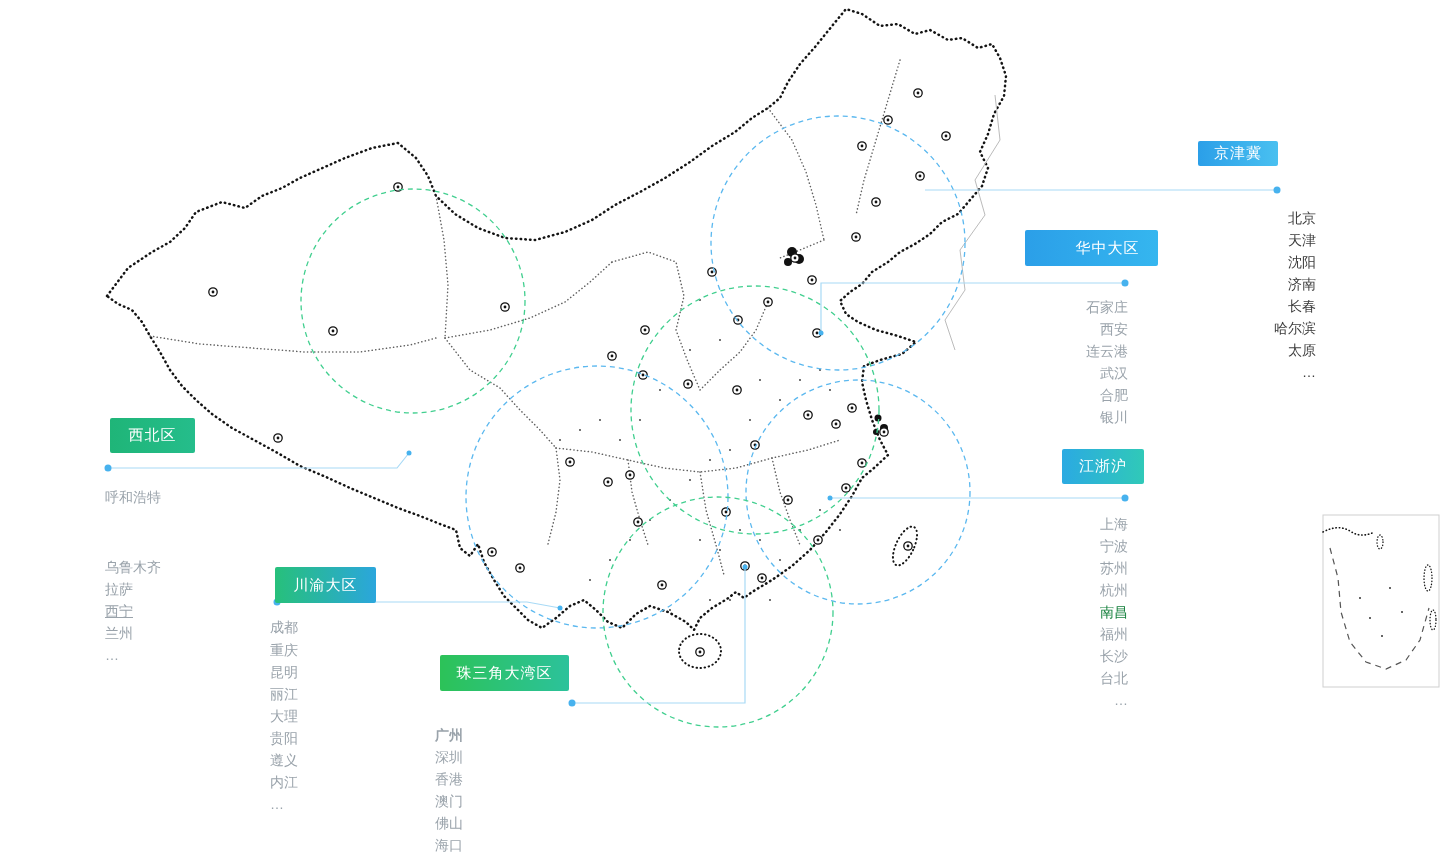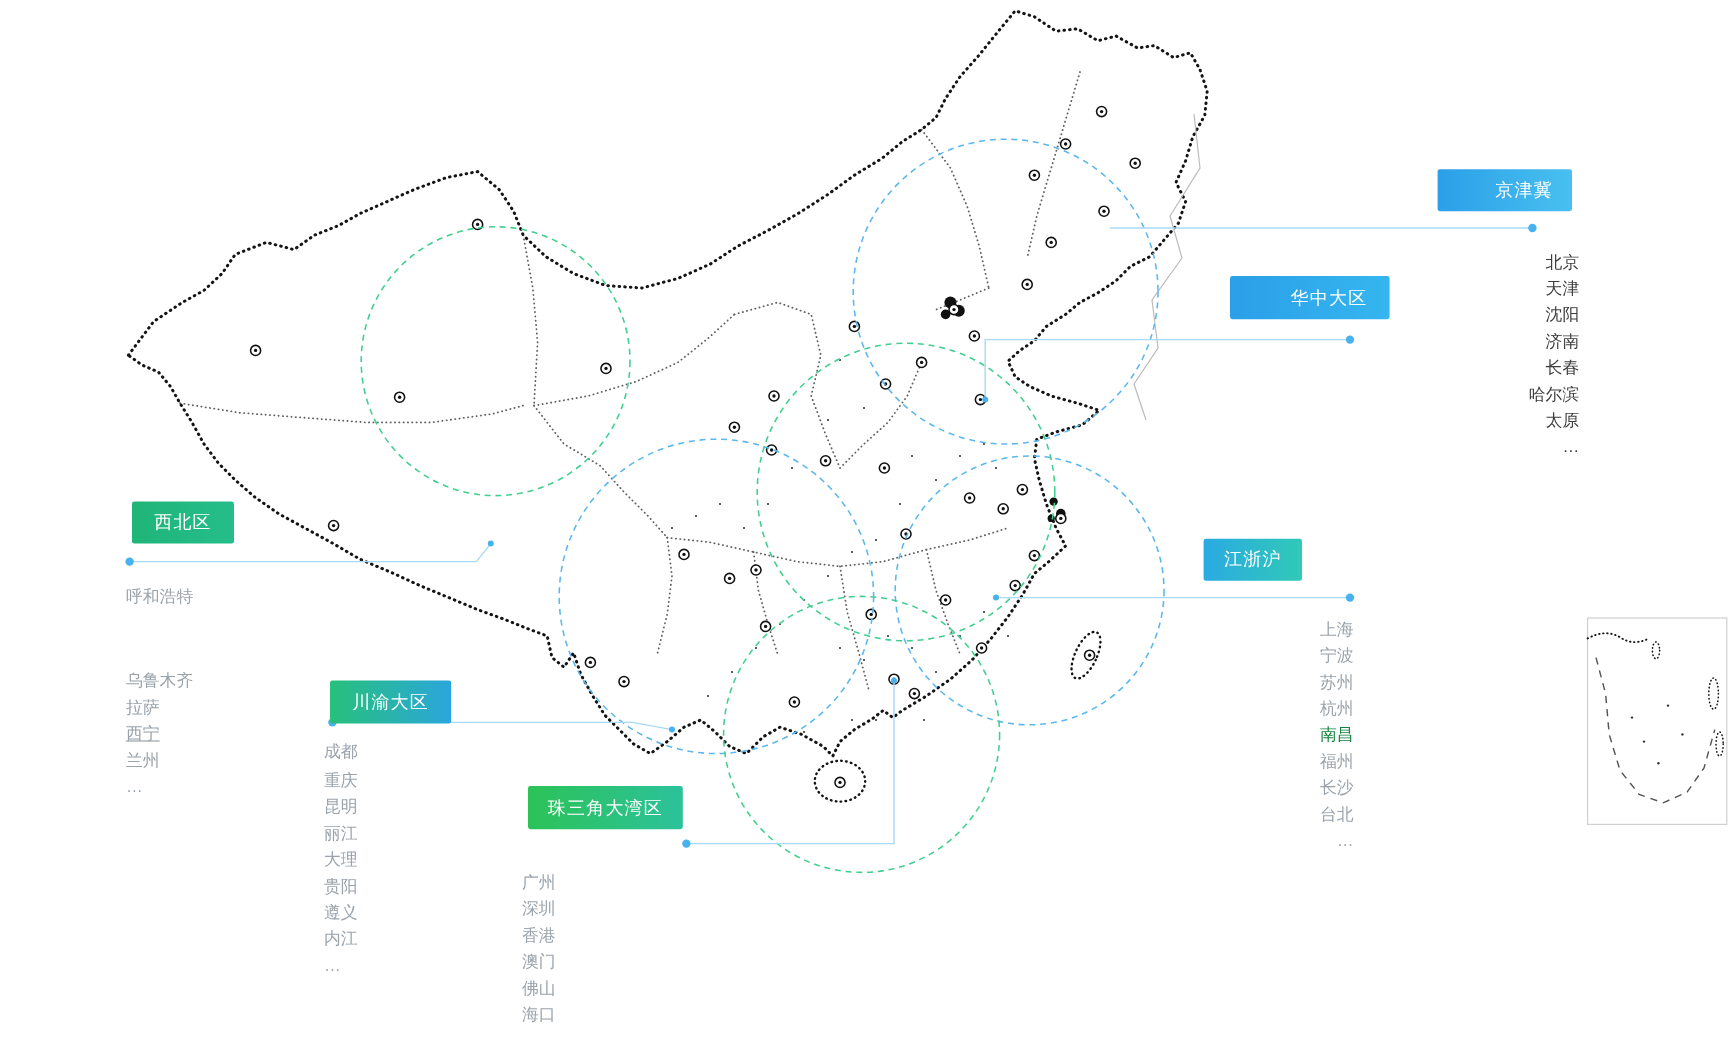--- a/index.html
+++ b/index.html
@@ -313,36 +313,44 @@
       <g fill="#333">
         <circle cx="1360" cy="598" r="1"></circle>
           <circle cx="1370" cy="618" r="1"></circle>
         <circle cx="1390" cy="588" r="1"></circle>
           <circle cx="1382" cy="636" r="1"></circle>
         <circle cx="1402" cy="612" r="1"></circle>
       </g>
     </g>
   </svg>
 
-  <div class="region-label" style="left: 1198px; top: 141px; width: 80px; height: 35px; background: linear-gradient(90deg, rgb(43, 159, 232), rgb(73, 192, 240)); padding-left: 32px;">京津冀</div>
+  <div class="region-label" style="left: 1198px; top: 141px; width: 80px; height: 25px; background: linear-gradient(90deg, rgb(43, 159, 232), rgb(73, 192, 240));">京津冀</div>
   <div class="region-label" style="left: 1025px; top: 230px; width: 101px; height: 36px; background: linear-gradient(90deg, rgb(43, 159, 232), rgb(53, 182, 239)); padding-left: 32px;">华中大区</div>
-  <div class="region-label" style="left: 1003px; top: 449px; width: 82px; height: 35px; background: linear-gradient(90deg, rgb(43, 170, 226), rgb(48, 201, 184));">江浙沪</div>
+  <div class="region-label" style="left: 1062px; top: 449px; width: 82px; height: 35px; background: linear-gradient(90deg, rgb(43, 170, 226), rgb(48, 201, 184));">江浙沪</div>
   <div class="region-label" style="left: 110px; top: 418px; width: 85px; height: 35px; background: linear-gradient(90deg, rgb(31, 181, 120), rgb(37, 189, 139));">西北区</div>
   <div class="region-label" style="left: 275px; top: 551px; width: 101px; height: 36px; background: linear-gradient(90deg, rgb(39, 192, 123), rgb(43, 166, 220)); margin-top: 16px;">川渝大区</div>
   <div class="region-label" style="left: 440px; top: 655px; width: 129px; height: 36px; background: linear-gradient(90deg, rgb(44, 194, 88), rgb(44, 194, 155));">珠三角大湾区</div>
 
   <div class="city-list right" style="left:1184px;top:207px;width:132px">
       <div class="city" style="color: rgb(60, 60, 60);">北京</div>
       <div class="city" style="color: rgb(60, 60, 60);">天津</div>
       <div class="city" style="color: rgb(60, 60, 60);">沈阳</div>
       <div class="city" style="color: rgb(60, 60, 60);">济南</div>
       <div class="city" style="color: rgb(60, 60, 60);">长春</div>
       <div class="city" style="color: rgb(60, 60, 60);">哈尔滨</div>
       <div class="city" style="color: rgb(60, 60, 60);">太原</div>
       <div class="city" style="color: rgb(60, 60, 60);">…</div>
+    </div>
+  <div class="city-list right" style="left:1000px;top:296px;width:128px">
+      <div class="city" style="color: rgb(154, 163, 171);">石家庄</div>
+      <div class="city" style="color: rgb(154, 163, 171);">西安</div>
+      <div class="city" style="color: rgb(154, 163, 171);">连云港</div>
+      <div class="city" style="color: rgb(154, 163, 171);">武汉</div>
+      <div class="city" style="color: rgb(154, 163, 171);">合肥</div>
+      <div class="city" style="color: rgb(154, 163, 171);">银川</div>
     </div>
   <div class="city-list right" style="left:1000px;top:513px;width:128px">
       <div class="city" style="color: rgb(154, 163, 171);">上海</div>
       <div class="city" style="color: rgb(154, 163, 171);">宁波</div>
       <div class="city" style="color: rgb(154, 163, 171);">苏州</div>
       <div class="city" style="color: rgb(154, 163, 171);">杭州</div>
       <div class="city" style="color: #15803d;">南昌</div>
       <div class="city" style="color: rgb(154, 163, 171);">福州</div>
       <div class="city" style="color: rgb(154, 163, 171);">长沙</div>
       <div class="city" style="color: rgb(154, 163, 171);">台北</div>
@@ -361,21 +369,21 @@
       <div class="city" style="color: rgb(154, 163, 171);">重庆</div>
       <div class="city" style="color: rgb(154, 163, 171);">昆明</div>
       <div class="city" style="color: rgb(154, 163, 171);">丽江</div>
       <div class="city" style="color: rgb(154, 163, 171);">大理</div>
       <div class="city" style="color: rgb(154, 163, 171);">贵阳</div>
       <div class="city" style="color: rgb(154, 163, 171);">遵义</div>
       <div class="city" style="color: rgb(154, 163, 171);">内江</div>
       <div class="city" style="color: rgb(154, 163, 171);">…</div>
     </div>
   <div class="city-list left" style="left:435px;top:724px;width:130px">
-      <div class="city" style="color: rgb(154, 163, 171);">广州</div>
+      <div class="city" style="color: rgb(154, 163, 171); font-weight: bold;">广州</div>
       <div class="city" style="color: rgb(154, 163, 171);">深圳</div>
       <div class="city" style="color: rgb(154, 163, 171);">香港</div>
       <div class="city" style="color: rgb(154, 163, 171);">澳门</div>
       <div class="city" style="color: rgb(154, 163, 171);">佛山</div>
       <div class="city" style="color: rgb(154, 163, 171);">海口</div>
       <div class="city" style="color: rgb(154, 163, 171);">…</div>
     </div>
 
 </div>
 

